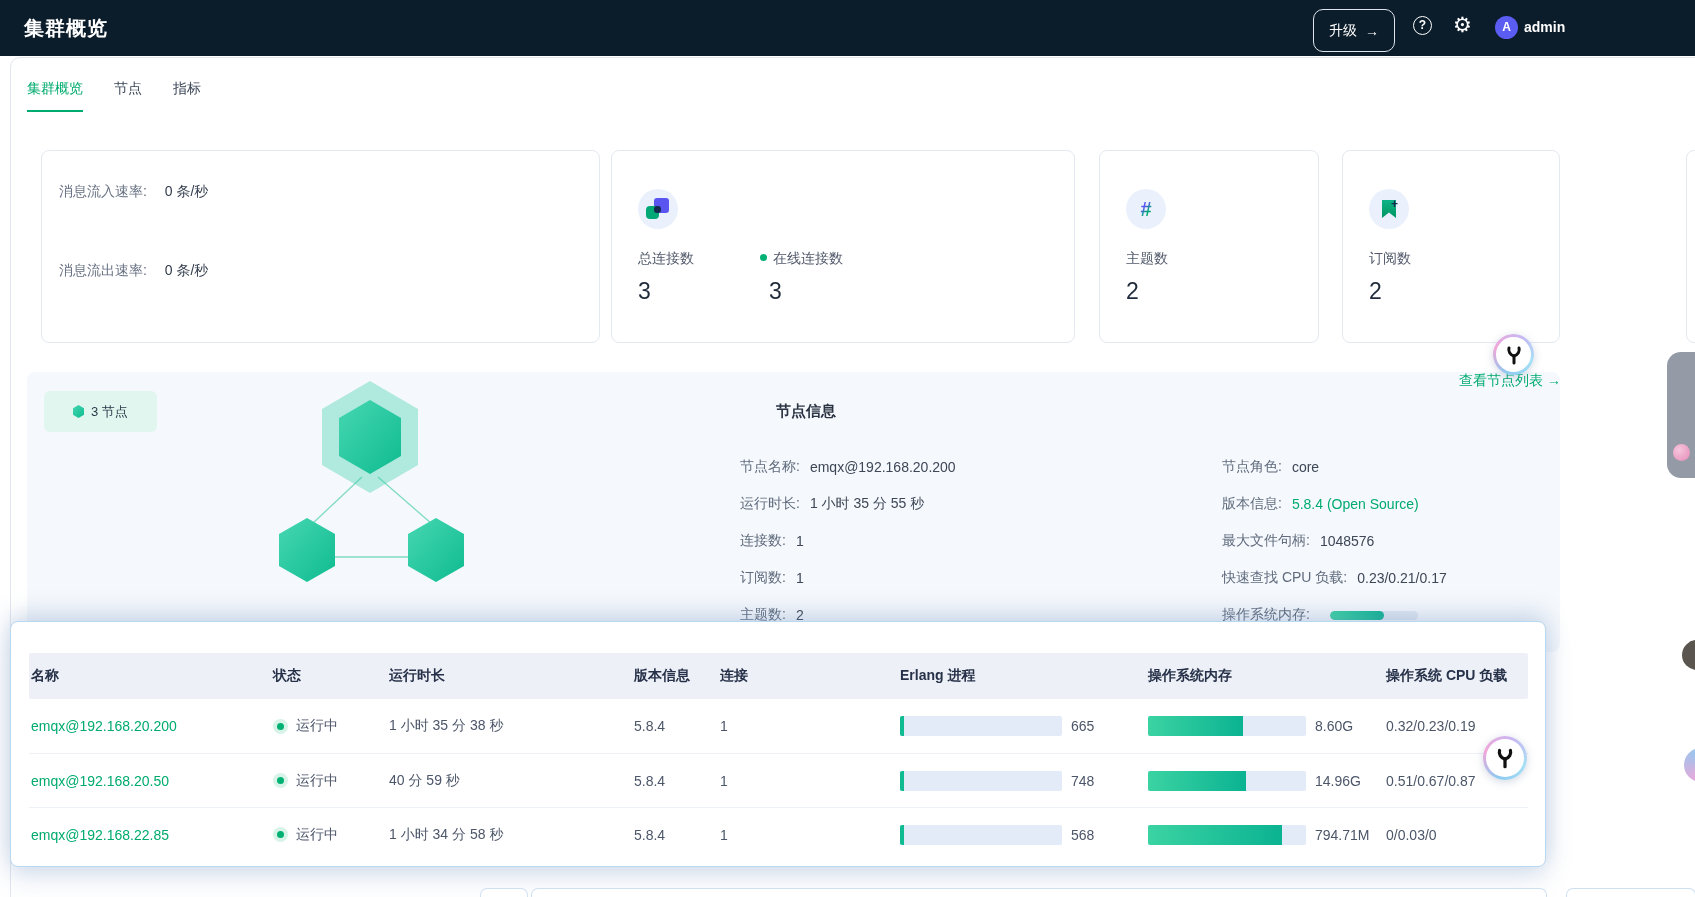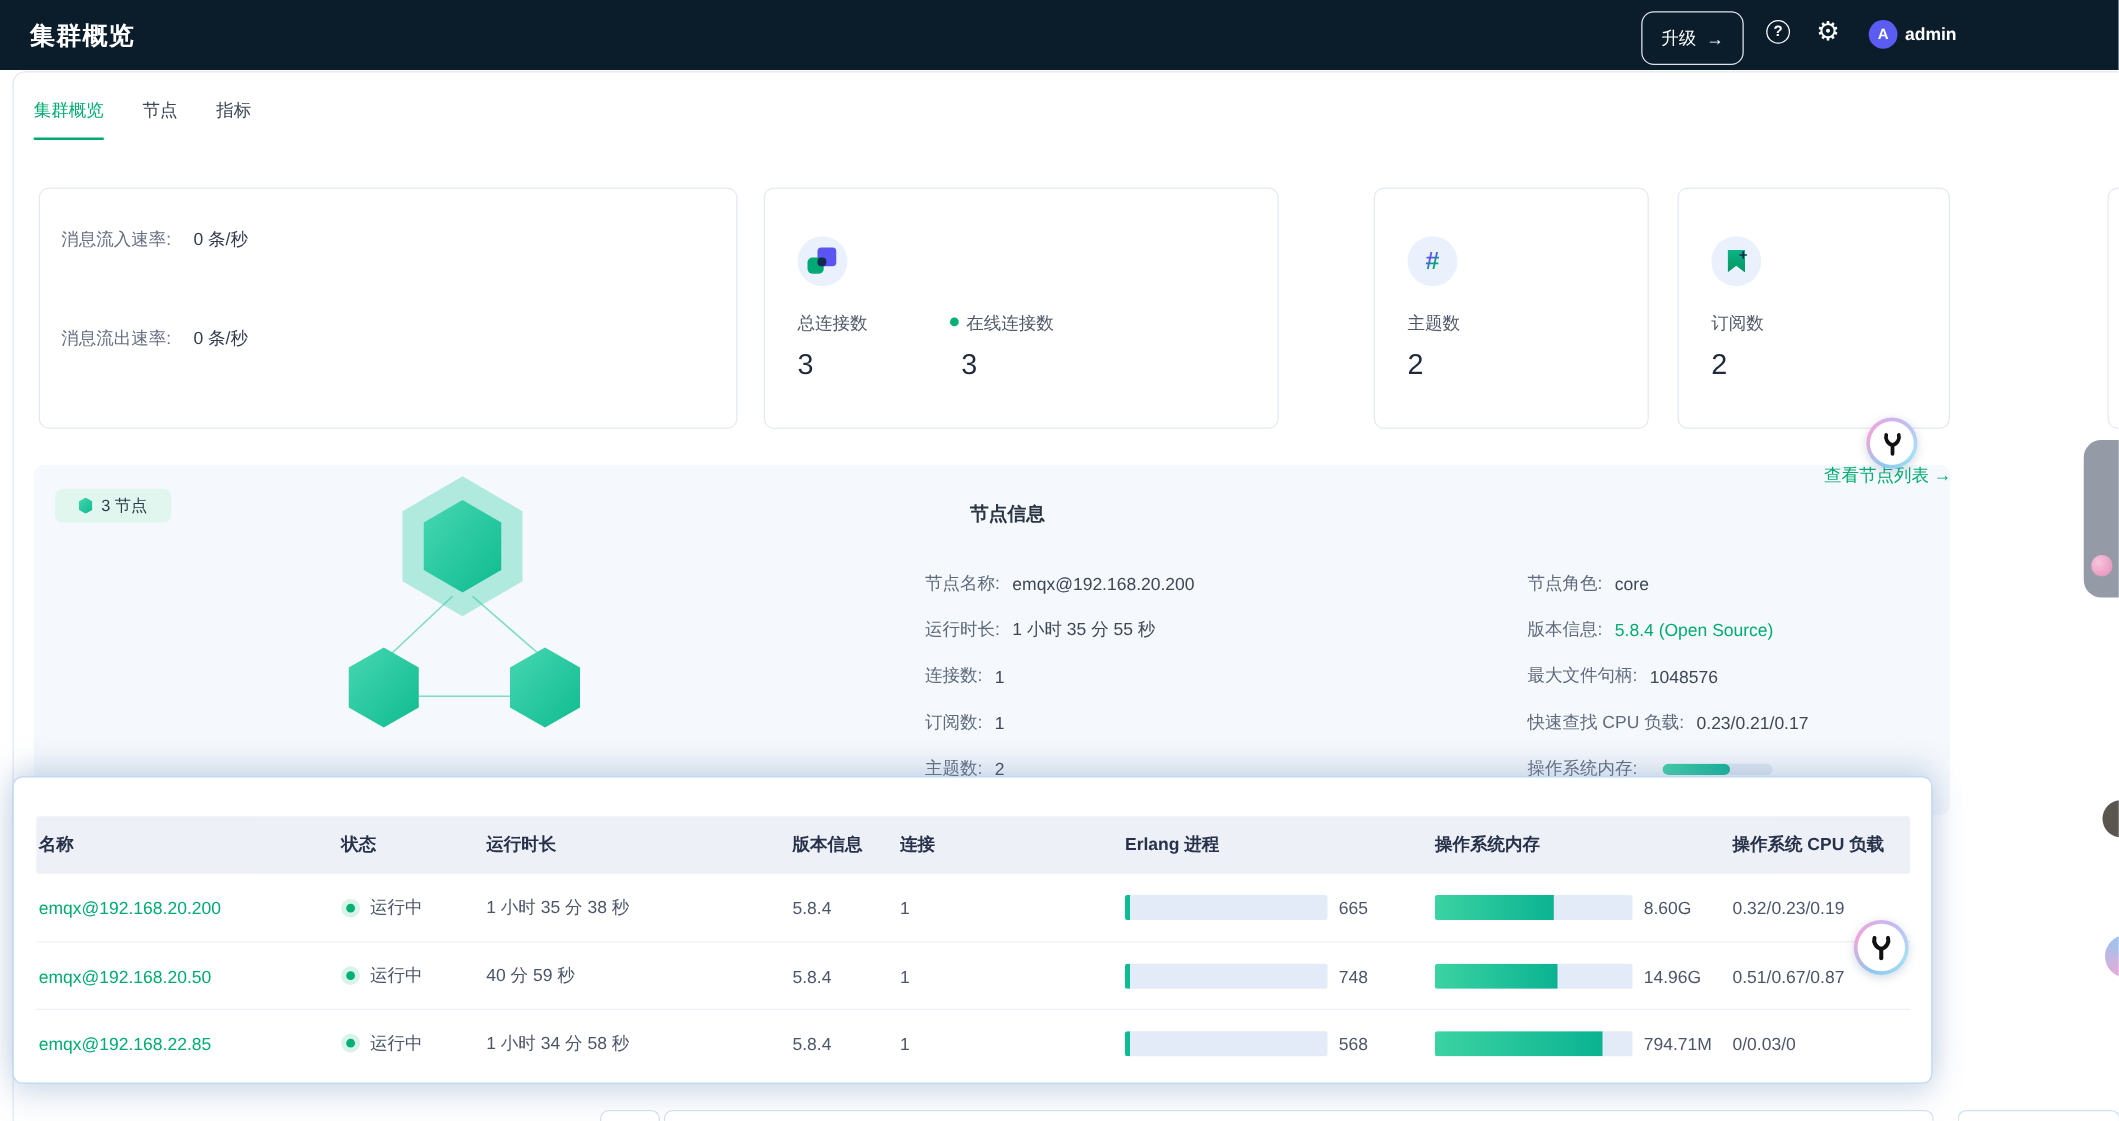--- a/index.html
+++ b/index.html
@@ -28,22 +28,22 @@
 
   
   .main-card { position:absolute; left:10px; top:57px; width:1790px; height:860px;
     border:1px solid #e2e7ef; border-radius:10px; background:#fff; }
   .tabs { position:absolute; left:27px; top:80px; display:flex; gap:31px; z-index:2; }
   .tab { font-size:14px; color:#3a4556; padding-bottom:12px; cursor:pointer; }
   .tab.active { color:#00ab6f; border-bottom:2px solid #00ab6f; }
 
   
   .card { position:absolute; background:#fff; border:1px solid #e4e9f1; border-radius:8px; top:150px; height:193px; }
-  .c1 { left:31px;  width:559px; }
-  .c2 { left:611px; width:412px; }
+  .c1 { left:41px;  width:559px; }
+  .c2 { left:611px; width:464px; }
   .c3 { left:1099px; width:220px; }
   .c4 { left:1342px; width:218px; }
   .c5sliver { left:1686px; width:30px; }
   .rate-row { position:absolute; left:17px; font-size:14px; }
   .rate-row .lbl { color:#656f80; }
   .rate-row .val { color:#323c4d; margin-left:14px; }
   .ic-circle { position:absolute; left:26px; top:38px; width:40px; height:40px; border-radius:50%;
     background:#eaf1fc; }
   .sq { position:absolute; border-radius:3px; }
   .sq-purple { left:16px; top:9px;  width:15px; height:15px; background:#5a54f0; }
@@ -55,22 +55,22 @@
   .bm-glyph { position:absolute; left:13px; top:11px; width:14px; height:18px;
     background:linear-gradient(180deg,#0db387,#00965f);
     clip-path:polygon(0 0,100% 0,100% 100%,50% 70%,0 100%); }
   .bm-plus { position:absolute; left:22px; top:8px; color:#13294f; font-size:12px; font-weight:bold; }
   .stat-lbl { position:absolute; top:99px; font-size:14px; color:#51596a; }
   .stat-val { position:absolute; top:127px; font-size:23px; color:#1f2a3a; }
   .gdot { display:inline-block; width:7px; height:7px; border-radius:50%; background:#00b173; margin-right:6px; vertical-align:2px; }
 
   
   .panel { position:absolute; left:27px; top:372px; width:1533px; height:280px; background:#f5f8fc; border-radius:8px; }
-  .badge { position:absolute; left:44px; top:391px; background:#e1f6ee; border-radius:6px; height:27px;
-    display:flex; align-items:center; padding:0 19px; gap:7px; z-index:3; }
+  .badge { position:absolute; left:44px; top:391px; background:#e1f6ee; border-radius:6px; height:41px;
+    display:flex; align-items:center; padding:0 29px; gap:7px; z-index:3; }
   .badge-hex { width:11px; height:13px; background:linear-gradient(135deg,#43d6b1,#0fbb90);
     clip-path:polygon(50% 0,100% 25%,100% 75%,50% 100%,0 75%,0 25%); }
   .badge-txt { font-size:13px; color:#2b3a4a; }
   .hexsvg { position:absolute; left:240px; top:372px; z-index:2; }
   .ninfo-title { position:absolute; left:776px; top:402px; font-size:15px; font-weight:600; color:#2a3443; z-index:3; }
   .view-link { position:absolute; top:372px; right:134px; color:#00ab6f; font-size:14px; z-index:3; cursor:pointer; }
   .info-col { position:absolute; top:457px; z-index:3; }
   .info-left  { left:740px; }
   .info-right { left:1222px; }
   .info-row { height:20px; margin-bottom:17px; font-size:14px; display:flex; align-items:center; }

